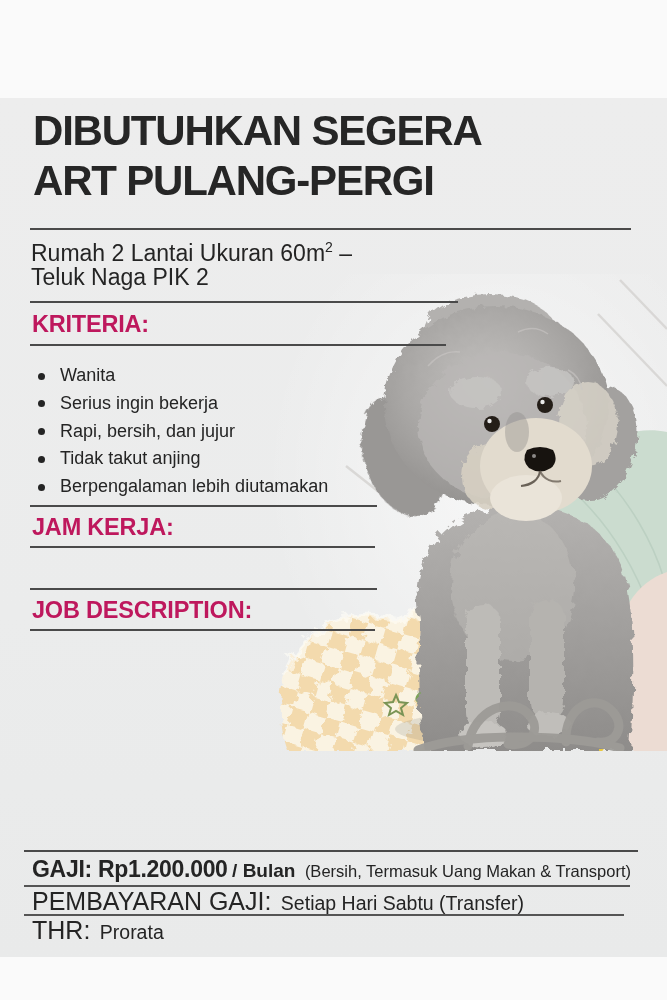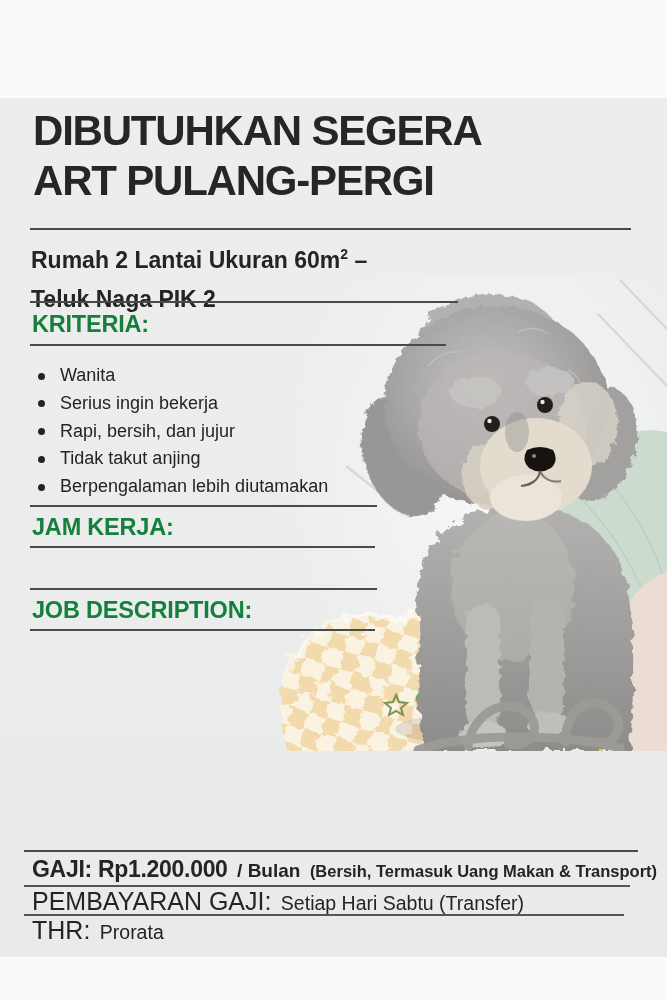--- a/index.html
+++ b/index.html
@@ -19,44 +19,44 @@
     z-index:0;
   }
   .txt{position:absolute;z-index:2;}
   .h1{
     left:33px;top:8px;font-size:42px;line-height:50px;font-weight:bold;
     letter-spacing:-1.2px;color:#262626;white-space:nowrap;
   }
   .rule{position:absolute;height:2px;background:#4a4a4a;z-index:2;}
   .rule.thin{height:1.6px;background:#555;}
   .subtitle{
-    left:31px;top:137px;font-size:23px;line-height:39px;font-weight:bold;color:#242424;
+    left:31px;top:137px;font-size:23px;line-height:24px;font-weight:normal;color:#242424;
   }
   .subtitle sup{font-size:14px;}
   .section{position:absolute;left:30px;z-index:2;}
   .section .topline,.section .underline{height:2px;background:#4a4a4a;}
   .section h2{
     margin:6px 0 5px 2px;font-size:23.5px;line-height:30px;font-weight:bold;
-    letter-spacing:-.2px;color:#15803d;
+    letter-spacing:-.2px;color:#be185d;
   }
   ul.bullets{list-style:none;margin:16px 0 0;padding:0;}
   ul.bullets li{
     position:relative;padding-left:30px;font-size:18px;line-height:27.8px;
     color:#242424;white-space:nowrap;
   }
   ul.bullets.tight li{font-size:17.5px;line-height:24.2px;}
   ul.bullets li::before{
     content:"";position:absolute;left:8px;top:10.5px;width:7px;height:7px;
     border-radius:50%;background:#242424;
   }
   ul.bullets.tight li::before{top:8.5px;}
   .row{position:absolute;left:32px;white-space:nowrap;z-index:2;color:#242424;}
   .row .big{font-size:23px;font-weight:bold;letter-spacing:-.3px;}
-  .row .per{font-size:19px;font-weight:bold;margin-left:5px;}
-  .row .note{font-size:16.5px;font-weight:bold;margin-left:5px;}
+  .row .per{font-size:19px;font-weight:bold;}
+  .row .note{font-size:16.5px;font-weight:normal;margin-left:5px;}
   .row .lbl{font-size:25px;font-weight:normal;}
   .row .val{font-size:19.5px;font-weight:normal;margin-left:5px;}
 </style>
 </head>
 <body>
 
 <div class="flyer"></div>
 
 <div class="photo">
   <svg width="399" height="477" viewBox="0 0 399 477" xmlns="http://www.w3.org/2000/svg">

